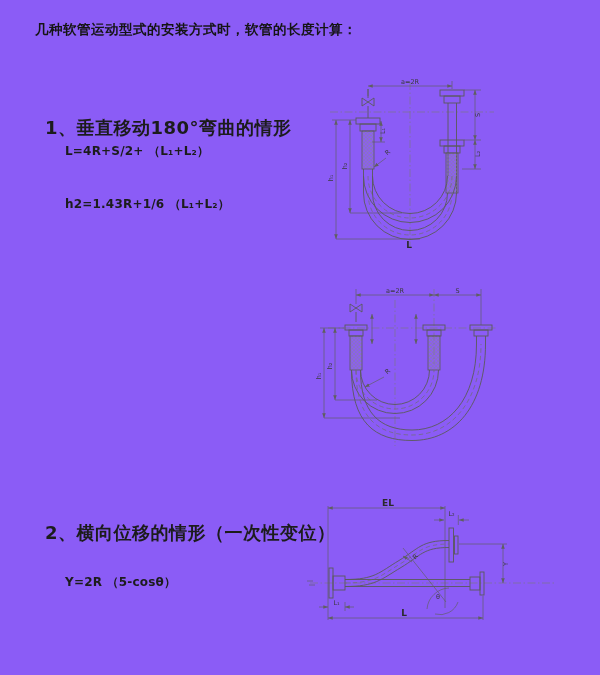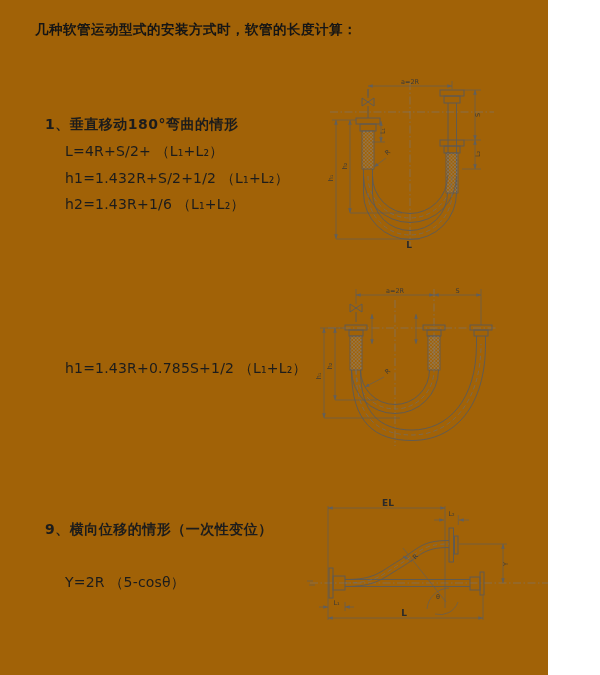--- a/index.html
+++ b/index.html
@@ -1,42 +1,41 @@
 <!DOCTYPE html>
 <html><head>
 <meta charset="utf-8">
 <style>
   html,body{margin:0;padding:0;background:#ffffff;}
   .page{
-    position:relative;width:548px;height:675px;background:#a16207;overflow:hidden;
+    position:relative;width:600px;height:675px;background:#8b5cf6;overflow:hidden;
     font-family:"DejaVu Sans","Liberation Sans",sans-serif;color:#1a1a1a;text-align:right;
   }
   .title{position:absolute;left:35px;top:21px;font-size:13.5px;font-weight:700;letter-spacing:0.5px;color:#151515;}
-  .heading{position:absolute;left:45px;font-size:14px;font-weight:700;letter-spacing:0.5px;color:#1c1c1c;}
-  .formula{position:absolute;left:65px;font-size:14px;font-weight:400;letter-spacing:0.2px;color:#1c1c1c;}
+  .heading{position:absolute;left:45px;font-size:18px;font-weight:700;letter-spacing:0.5px;color:#1c1c1c;}
+  .formula{position:absolute;left:65px;font-size:12px;font-weight:700;letter-spacing:0.2px;color:#1c1c1c;}
   svg{position:absolute;overflow:visible;}
   
   .s   {stroke:#5a5a5a;stroke-width:0.9;fill:none;}
   .dim {stroke:#5f5f5f;stroke-width:0.65;fill:none;}
   .chain{stroke:#787878;stroke-width:0.6;stroke-dasharray:8 2.5 1.5 2.5;fill:none;}
   .dash{stroke:#6f6f6f;stroke-width:0.7;stroke-dasharray:4.5 3;fill:none;}
   .braid{stroke:#5a5a5a;stroke-width:0.8;}
   text.lb{fill:#3a3a3a;font-size:6.5px;font-family:"DejaVu Sans",sans-serif;}
   text.big{fill:#2a2a2a;font-size:9px;font-weight:600;font-family:"DejaVu Sans",sans-serif;}
 </style>
 </head>
 <body>
 
 <div class="page">
 
   <div class="title">几种软管运动型式的安装方式时，软管的长度计算：</div>
 
   <div class="heading" style="top:116px">1、垂直移动180°弯曲的情形</div>
   <div class="formula" style="top:143px">L=4R+S/2+ （L₁+L₂）</div>
-  <div class="formula" style="top:170px">h1=1.432R+S/2+1/2 （L₁+L₂）</div>
   <div class="formula" style="top:196px">h2=1.43R+1/6 （L₁+L₂）</div>
 
   <svg style="left:322px;top:76px" width="180" height="178" viewBox="0 0 180 178">
     <defs>
       <pattern id="bp1" patternUnits="userSpaceOnUse" width="3.5" height="3.5">
         <path d="M0,3.5 L3.5,0 M0,0 L3.5,3.5" stroke="#8a8a8a" stroke-width="0.45"></path>
       </pattern>
       <marker id="ar1" viewBox="0 0 10 10" refX="9" refY="5" markerWidth="8" markerHeight="8" orient="auto-start-reverse">
         <path d="M0,1.5 L9,5 L0,8.5 z" fill="#5f5f5f"></path>
       </marker>
@@ -119,21 +118,20 @@
     </g>
 
     <g>
       <line class="dim" x1="64" y1="82" x2="52" y2="91" marker-end="url(#ar1)"></line>
       <text class="lb" transform="translate(67,78) rotate(-40)" text-anchor="middle" font-size="7.5">R</text>
     </g>
 
     <text class="big" x="87" y="172" text-anchor="middle">L</text>
   </svg>
 
-  <div class="formula" style="top:360px">h1=1.43R+0.785S+1/2 （L₁+L₂）</div>
 
   <svg style="left:312px;top:284px" width="288" height="170" viewBox="0 0 288 170">
     <defs>
       <pattern id="bp2" patternUnits="userSpaceOnUse" width="3.5" height="3.5">
         <path d="M0,3.5 L3.5,0 M0,0 L3.5,3.5" stroke="#8a8a8a" stroke-width="0.45"></path>
       </pattern>
       <marker id="ar2" viewBox="0 0 10 10" refX="9" refY="5" markerWidth="8" markerHeight="8" orient="auto-start-reverse">
         <path d="M0,1.5 L9,5 L0,8.5 z" fill="#5f5f5f"></path>
       </marker>
     </defs>
@@ -203,21 +201,21 @@
       <path class="s" d="M48.5,86 C48.5,128 67,146 100,146 C136,146 164.5,116 164.5,60"></path>
       <path class="dash" d="M44,86 C44,133 65.5,151 100,151 C139,151 169,118 169,60"></path>
     </g>
 
     <g>
       <line class="dim" x1="72" y1="93" x2="53" y2="103" marker-end="url(#ar2)"></line>
       <text class="lb" transform="translate(77,89) rotate(-40)" text-anchor="middle" font-size="7.5">R</text>
     </g>
   </svg>
 
-  <div class="heading" style="top:521px">9、横向位移的情形（一次性变位）</div>
+  <div class="heading" style="top:521px">2、横向位移的情形（一次性变位）</div>
   <div class="formula" style="top:574px">Y=2R （5-cosθ）</div>
 
   <svg style="left:300px;top:498px" width="300" height="145" viewBox="0 0 300 145">
     <defs>
       <marker id="ar3" viewBox="0 0 10 10" refX="9" refY="5" markerWidth="8" markerHeight="8" orient="auto-start-reverse">
         <path d="M0,1.5 L9,5 L0,8.5 z" fill="#5f5f5f"></path>
       </marker>
     </defs>
 
     <line class="chain" x1="10" y1="85" x2="256" y2="85"></line>

